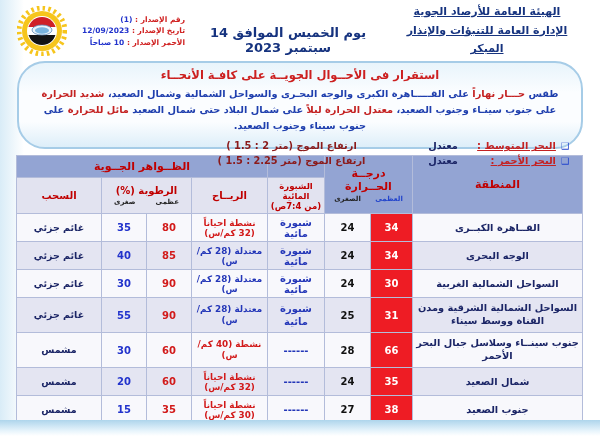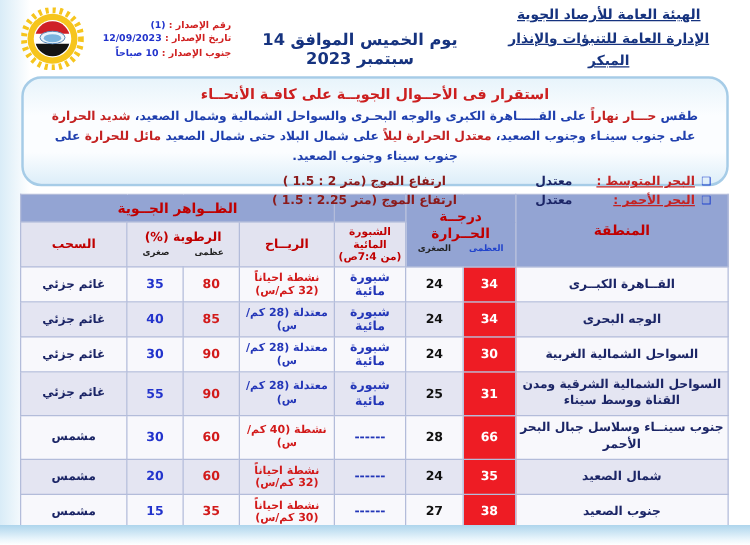--- a/index.html
+++ b/index.html
@@ -20,21 +20,21 @@
   .doc-date  { font-size:13px; margin-top:18px; }
   .issue { width:118px; font-size:7.5px; text-align:right; line-height:1.5; padding-left:4px; }
   .issue .lbl { color:#d02020; }
   .issue .val { color:#2233cc; }
   .logo { width:50px; height:50px; flex:0 0 auto; }
 
   
   .summary-box {
     margin-top:2px;
     border:2px solid #a6cce7;
-    border-radius:16px;
+    border-radius:28px;
     background:linear-gradient(180deg,#e8f4fb 0%, #fbfdff 35%, #fbfdff 70%, #ddeef9 100%);
     padding:5px 12px 6px 12px;
     height:88px;
   }
   .summary-title { text-align:center; color:#cc1f1f; font-size:11.5px; margin-bottom:4px; }
   .summary-body  { text-align:center; font-size:9.8px; line-height:1.65; margin:0 2px 4px 2px; }
   .seg-blue { color:#1f3fae; }
   .seg-red  { color:#c42222; }
   .sea-row { position:relative; height:15px; font-size:9.8px; display:flex; align-items:center; }
   .sea-bullet { color:#2244cc; font-size:9px; margin-left:5px; }
@@ -90,21 +90,21 @@
     <div class="issue">
       <div>
         <span class="lbl">رقم الإصدار :</span>
         <span class="val">(1)</span>
       </div>
       <div>
         <span class="lbl">تاريخ الإصدار :</span>
         <span class="val">12/09/2023</span>
       </div>
       <div>
-        <span class="lbl">جنوب الإصدار :</span>
+        <span class="lbl">الأحمر الإصدار :</span>
         <span class="val">10 صباحاً</span>
       </div>
     </div>
     <svg class="logo" viewBox="0 0 50 50">
       <circle cx="25" cy="25" r="23" fill="none" stroke="#f6c51d" stroke-width="5" stroke-dasharray="2.5 3.2"></circle>
       <circle cx="25" cy="25" r="20" fill="#f6c51d"></circle>
       <circle cx="25" cy="25" r="15" fill="#ffffff"></circle>
       <path d="M11,25 A14,14 0 0 1 39,25 Z" fill="#cf2027"></path>
       <path d="M11,25 A14,14 0 0 0 39,25 Z" fill="#141414"></path>
       <rect x="11" y="21" width="28" height="8" fill="#ffffff"></rect>

